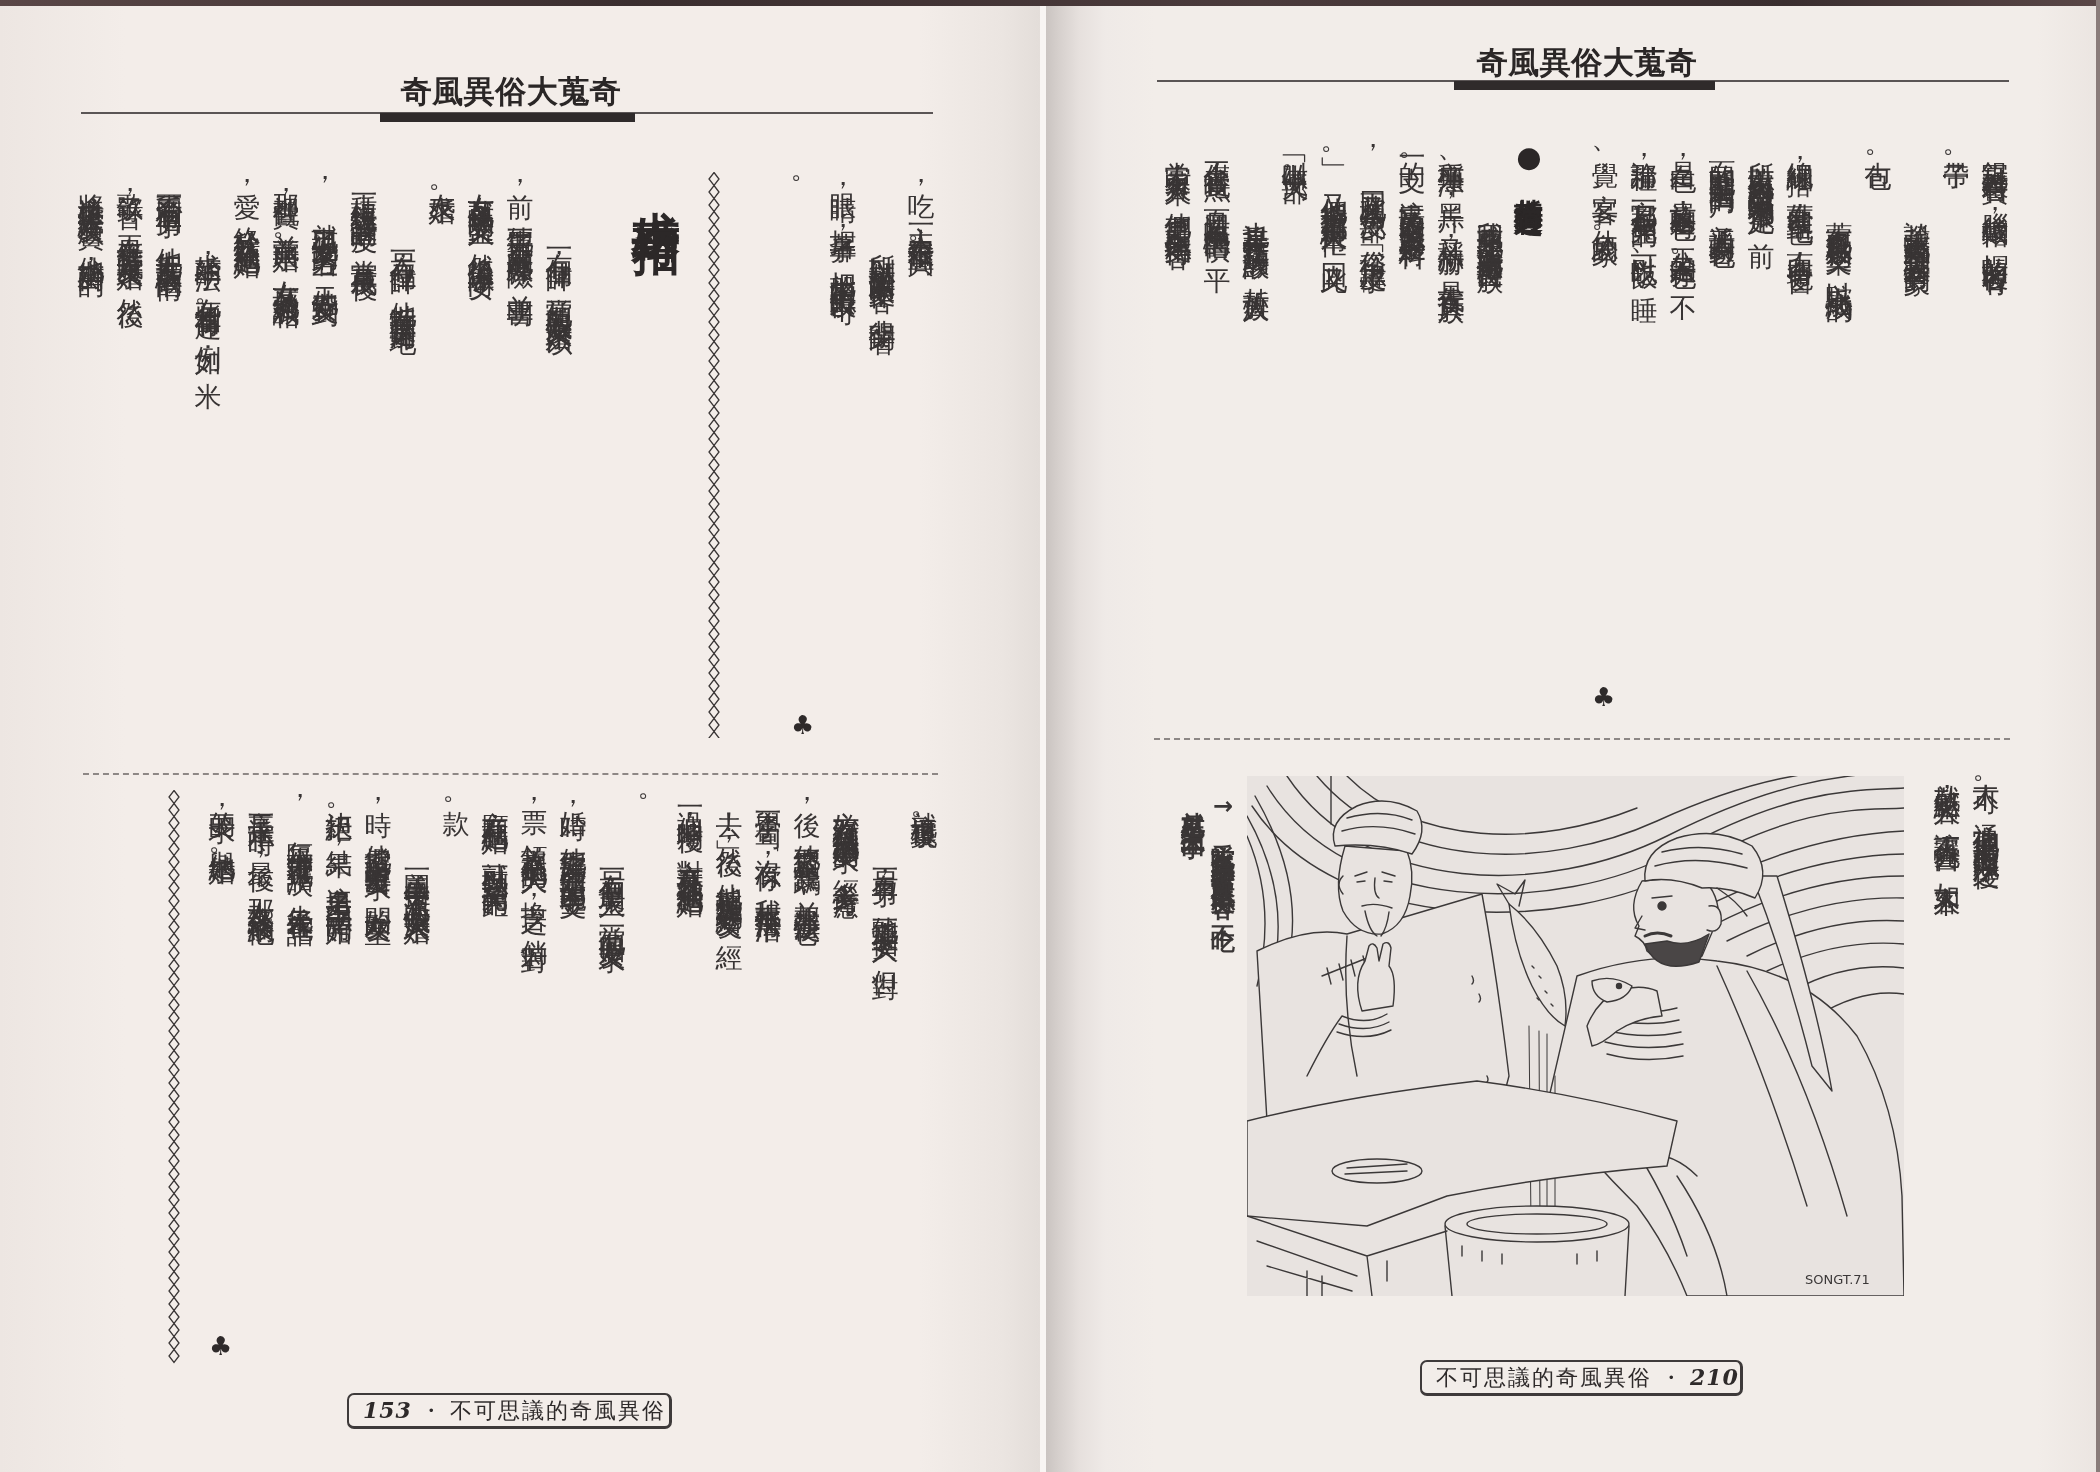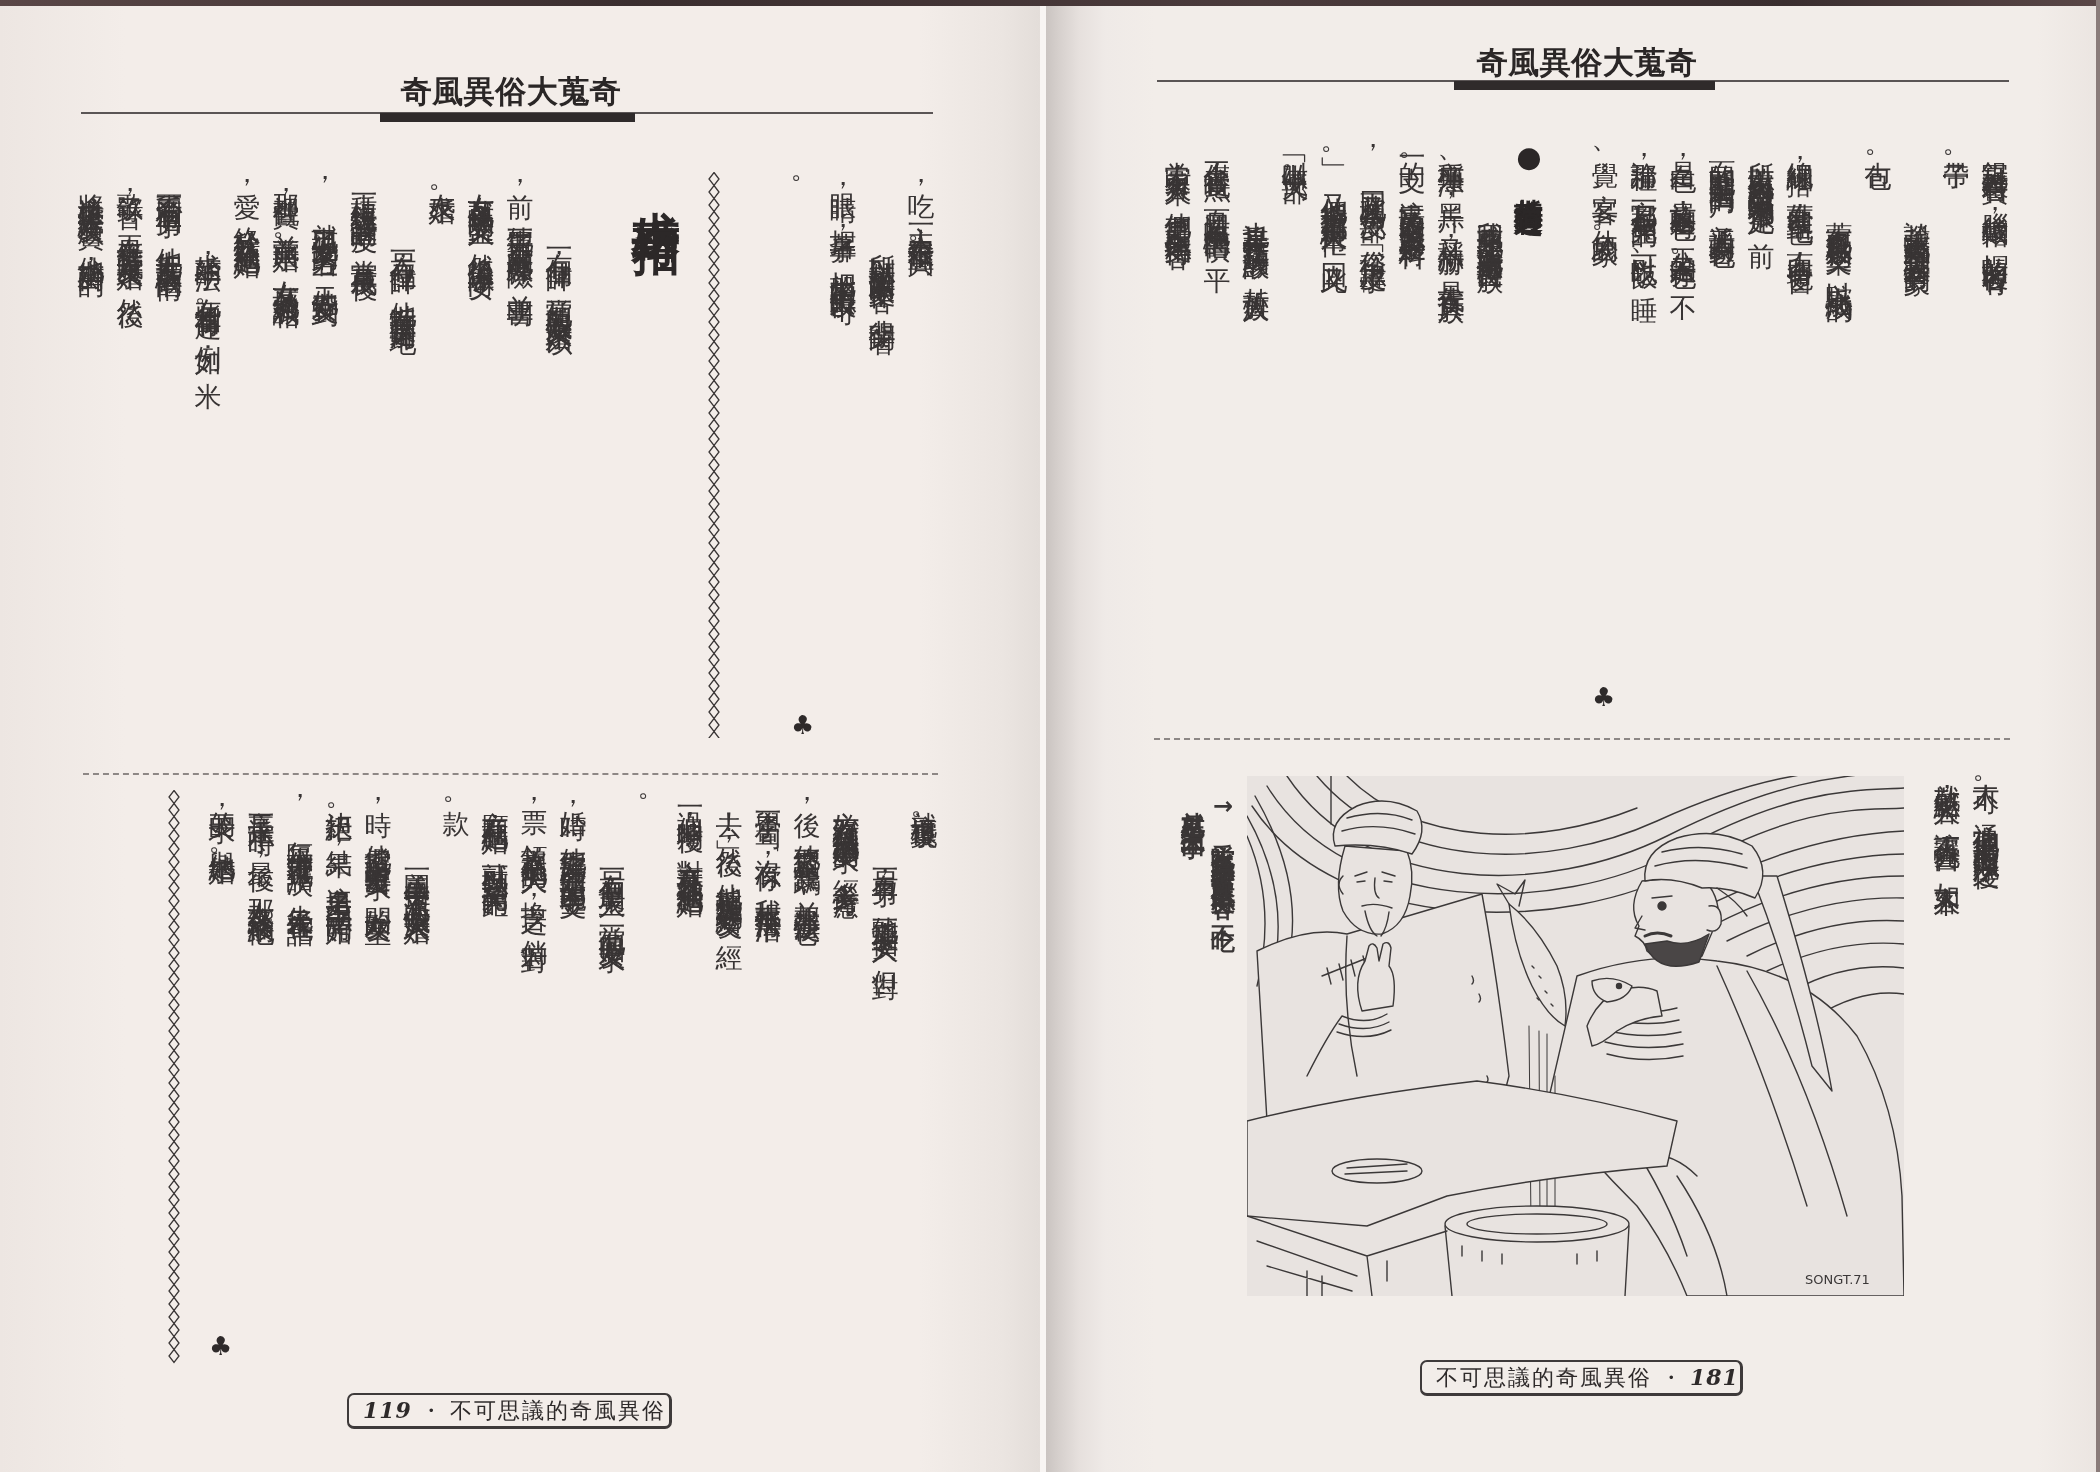--- a/index.html
+++ b/index.html
@@ -136,21 +136,21 @@
   <div class="c">亭長達十一小時，最後，那女友終於接納他</div>
   <div class="c">的要求，與他結婚了。</div>
 </div>
 <div class="club" style="left:209px; top:1333px;">♣</div>
 
 <svg class="chain" style="left:167px; top:790px;" width="14" height="576">
   <path fill="none" stroke="#3a3636" stroke-width="1.3" d="M7 0.5 l5 6.5l-5 6.5l-5-6.5zm0 13 l5 6.5l-5 6.5l-5-6.5zm0 13 l5 6.5l-5 6.5l-5-6.5zm0 13 l5 6.5l-5 6.5l-5-6.5zm0 13 l5 6.5l-5 6.5l-5-6.5zm0 13 l5 6.5l-5 6.5l-5-6.5zm0 13 l5 6.5l-5 6.5l-5-6.5zm0 13 l5 6.5l-5 6.5l-5-6.5zm0 13 l5 6.5l-5 6.5l-5-6.5zm0 13 l5 6.5l-5 6.5l-5-6.5zm0 13 l5 6.5l-5 6.5l-5-6.5zm0 13 l5 6.5l-5 6.5l-5-6.5zm0 13 l5 6.5l-5 6.5l-5-6.5zm0 13 l5 6.5l-5 6.5l-5-6.5zm0 13 l5 6.5l-5 6.5l-5-6.5zm0 13 l5 6.5l-5 6.5l-5-6.5zm0 13 l5 6.5l-5 6.5l-5-6.5zm0 13 l5 6.5l-5 6.5l-5-6.5zm0 13 l5 6.5l-5 6.5l-5-6.5zm0 13 l5 6.5l-5 6.5l-5-6.5zm0 13 l5 6.5l-5 6.5l-5-6.5zm0 13 l5 6.5l-5 6.5l-5-6.5zm0 13 l5 6.5l-5 6.5l-5-6.5zm0 13 l5 6.5l-5 6.5l-5-6.5zm0 13 l5 6.5l-5 6.5l-5-6.5zm0 13 l5 6.5l-5 6.5l-5-6.5zm0 13 l5 6.5l-5 6.5l-5-6.5zm0 13 l5 6.5l-5 6.5l-5-6.5zm0 13 l5 6.5l-5 6.5l-5-6.5zm0 13 l5 6.5l-5 6.5l-5-6.5zm0 13 l5 6.5l-5 6.5l-5-6.5zm0 13 l5 6.5l-5 6.5l-5-6.5zm0 13 l5 6.5l-5 6.5l-5-6.5zm0 13 l5 6.5l-5 6.5l-5-6.5zm0 13 l5 6.5l-5 6.5l-5-6.5zm0 13 l5 6.5l-5 6.5l-5-6.5zm0 13 l5 6.5l-5 6.5l-5-6.5zm0 13 l5 6.5l-5 6.5l-5-6.5zm0 13 l5 6.5l-5 6.5l-5-6.5zm0 13 l5 6.5l-5 6.5l-5-6.5zm0 13 l5 6.5l-5 6.5l-5-6.5zm0 13 l5 6.5l-5 6.5l-5-6.5zm0 13 l5 6.5l-5 6.5l-5-6.5zm0 13 l5 6.5l-5 6.5l-5-6.5z"></path>
 </svg>
 
 <div class="footer" style="left:347px; top:1393px; width:292px;">
-  <span class="pg">119</span><span class="sep">・</span><span class="bt">不可思議的奇風異俗</span>
+  <span class="pg">153</span><span class="sep">・</span><span class="bt">不可思議的奇風異俗</span>
 </div>
 
 <div class="rh" style="left:1457px; top:44px; width:260px;">奇風異俗大蒐奇</div>
 <div class="rule" style="left:1157px; top:80px; width:852px;"></div>
 <div class="bar" style="left:1454px; top:81px; width:261px;"></div>
 
 <div class="vblock" style="right:85px; top:140px;">
   <div class="c">銀冠且鑲有寶石，腦後戴帽，帽的前後各有</div>
   <div class="c">帶子。</div>
   <div class="c ind">談起蒙古就令人聯想到蒙古人特有的蒙</div>
@@ -250,14 +250,14 @@
   </g>
   <text x="558" y="508" font-size="13" fill="#3b3838" font-family="DejaVu Sans, sans-serif">SONGT.71</text>
 </svg>
 
 <div class="caption" style="right:862px; top:792px;">
   <div class="c"><span class="arrow">→</span><span>愛吃生魚的赫哲民族常以生魚待客，不吃</span></div>
   <div class="c">就是不給主人面子。</div>
 </div>
 
 <div class="footer" style="left:1420px; top:1360px; width:290px;">
-  <span class="bt">不可思議的奇風異俗</span><span class="sep">・</span><span class="pg">181</span>
+  <span class="bt">不可思議的奇風異俗</span><span class="sep">・</span><span class="pg">210</span>
 </div>
 
 </body></html>

